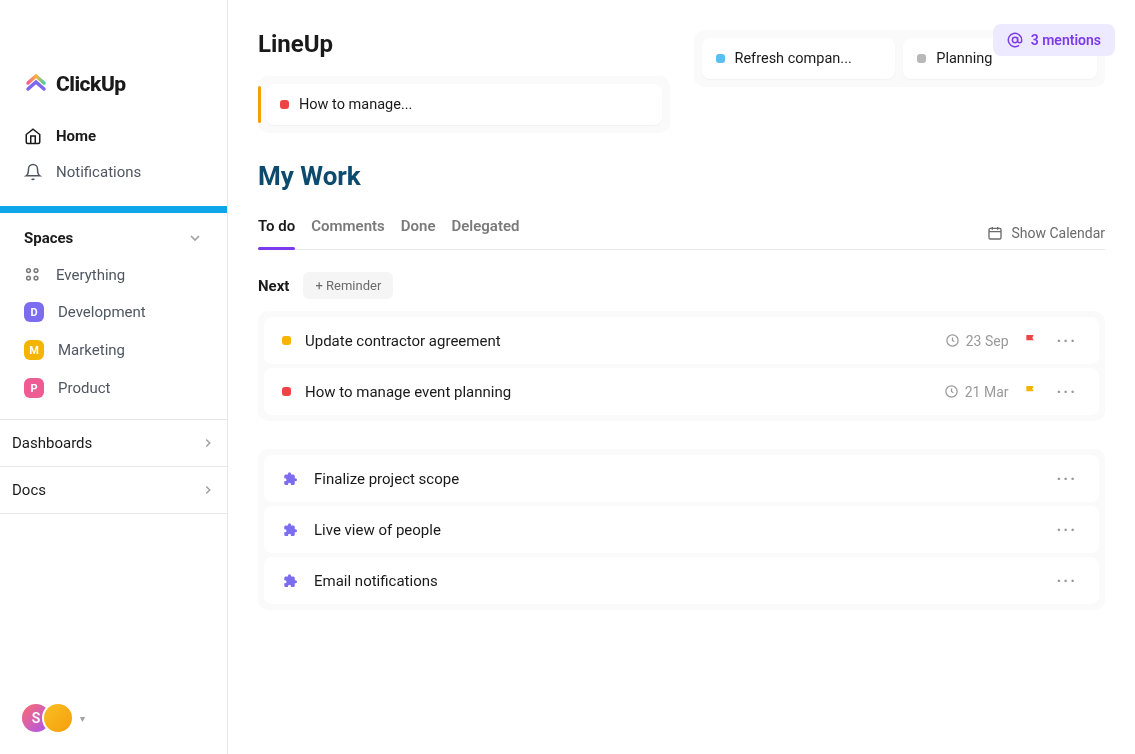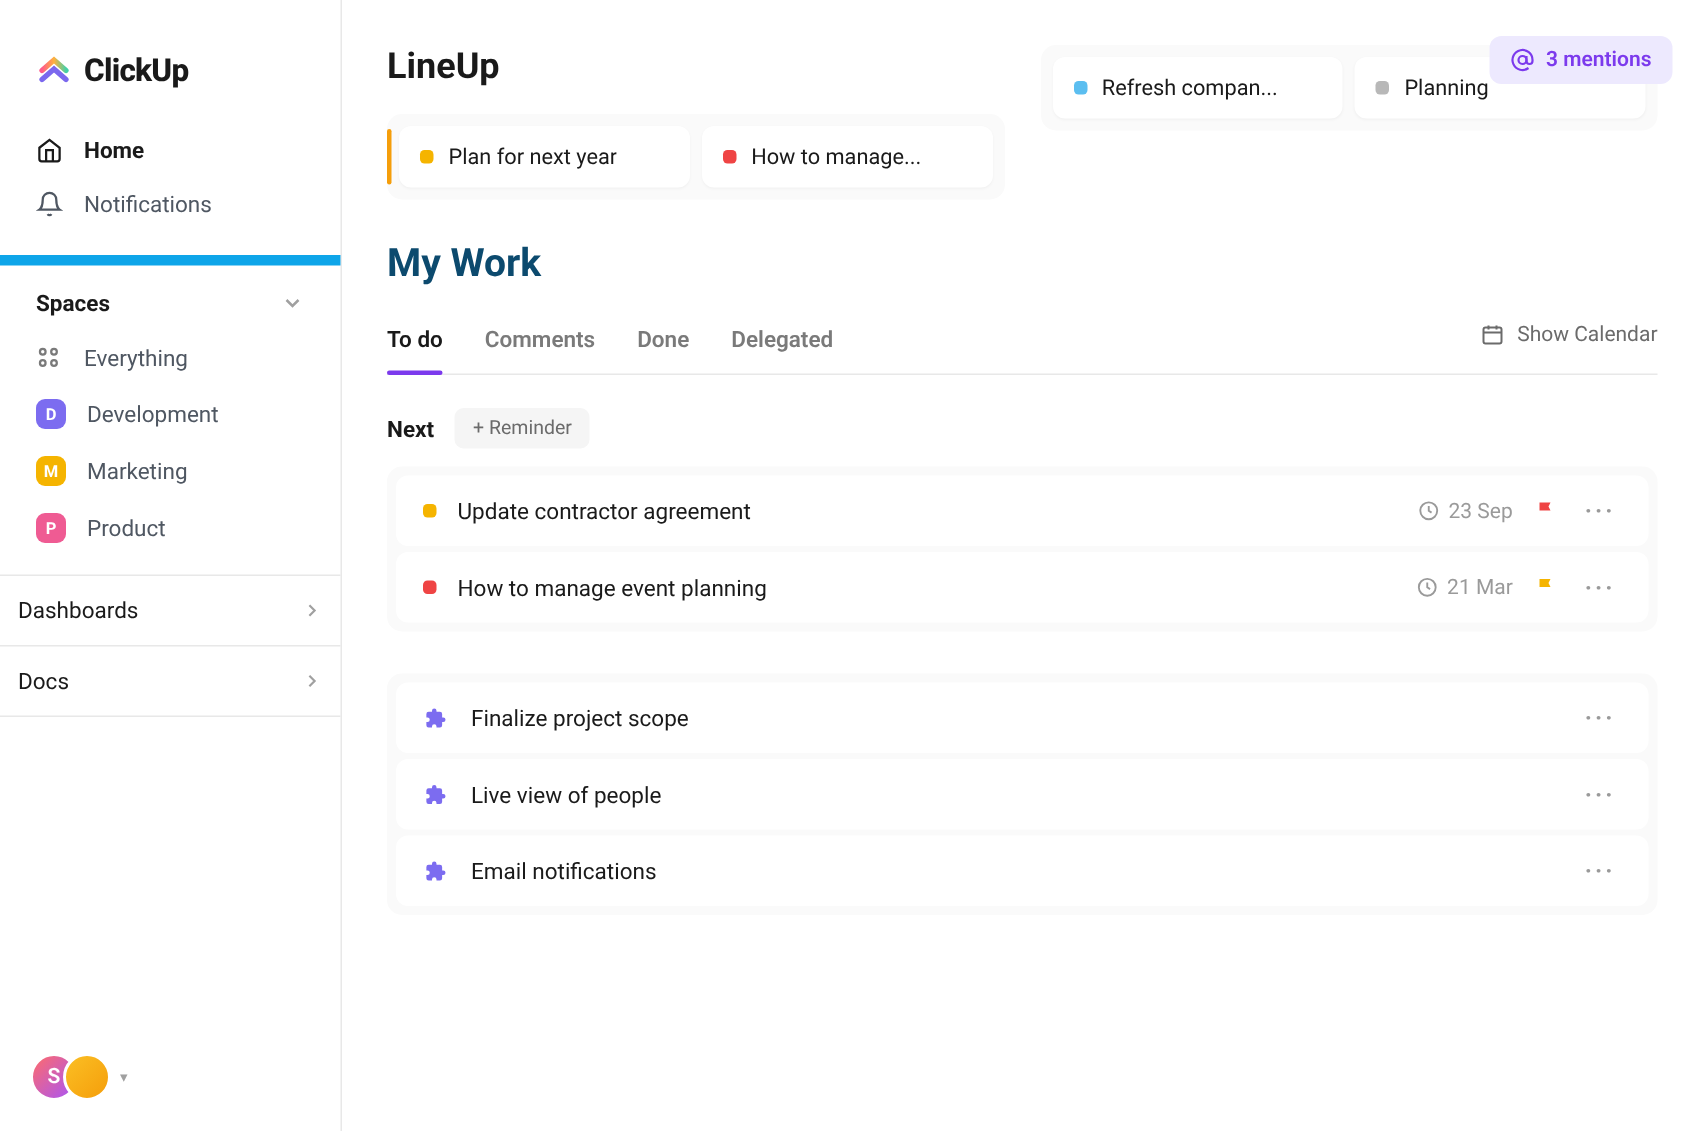--- a/index.html
+++ b/index.html
@@ -22,20 +22,21 @@
       border-right: 1px solid #e8e8e8;
       display: flex;
       flex-direction: column;
       position: relative;
     }
     .logo-section {
       padding: 36px 24px 18px;
       display: flex;
       align-items: center;
       gap: 8px;
+      margin-top: 36px;
     }
     .logo-mark {
       width: 24px;
       height: 24px;
     }
     .logo-text {
       font-size: 21px;
       font-weight: 800;
       color: #1a1a1a;
       letter-spacing: -0.5px;
@@ -224,22 +225,22 @@
       border-radius: 2px;
     }
     .mywork-title {
       font-size: 26px;
       font-weight: 700;
       color: #0c4a6e;
       margin-bottom: 14px;
     }
     .tabs {
       display: flex;
-      align-items: center;
-      gap: 28px;
+      align-items: flex-end;
+      gap: 16px;
       border-bottom: 1px solid #e8e8e8;
       position: relative;
     }
     .tab {
       padding: 12px 0 14px;
       font-size: 15px;
       font-weight: 600;
       color: #7a7a7a;
       cursor: pointer;
       position: relative;
@@ -429,24 +430,20 @@
         <path d="M16 8v5a3 3 0 006 0v-1a10 10 0 10-4 8"></path>
       </svg>
     <span>3 mentions</span>
   </div>
 
   <div class="top-row">
     <div class="top-col">
       <div class="section-title">LineUp</div>
       <div class="card-row lineup-row">
         <div class="card">
-          <span class="dot" style="background:#f5b400"></span>
-          <span class="label">Plan for next year</span>
-        </div>
-        <div class="card">
           <span class="dot" style="background:#ef4444"></span>
           <span class="label">How to manage...</span>
         </div>
       </div>
     </div>
     <div class="top-col">
       <div class="card-row">
         <div class="card">
           <span class="dot" style="background:#5bbef0"></span>
           <span class="label">Refresh compan...</span>

